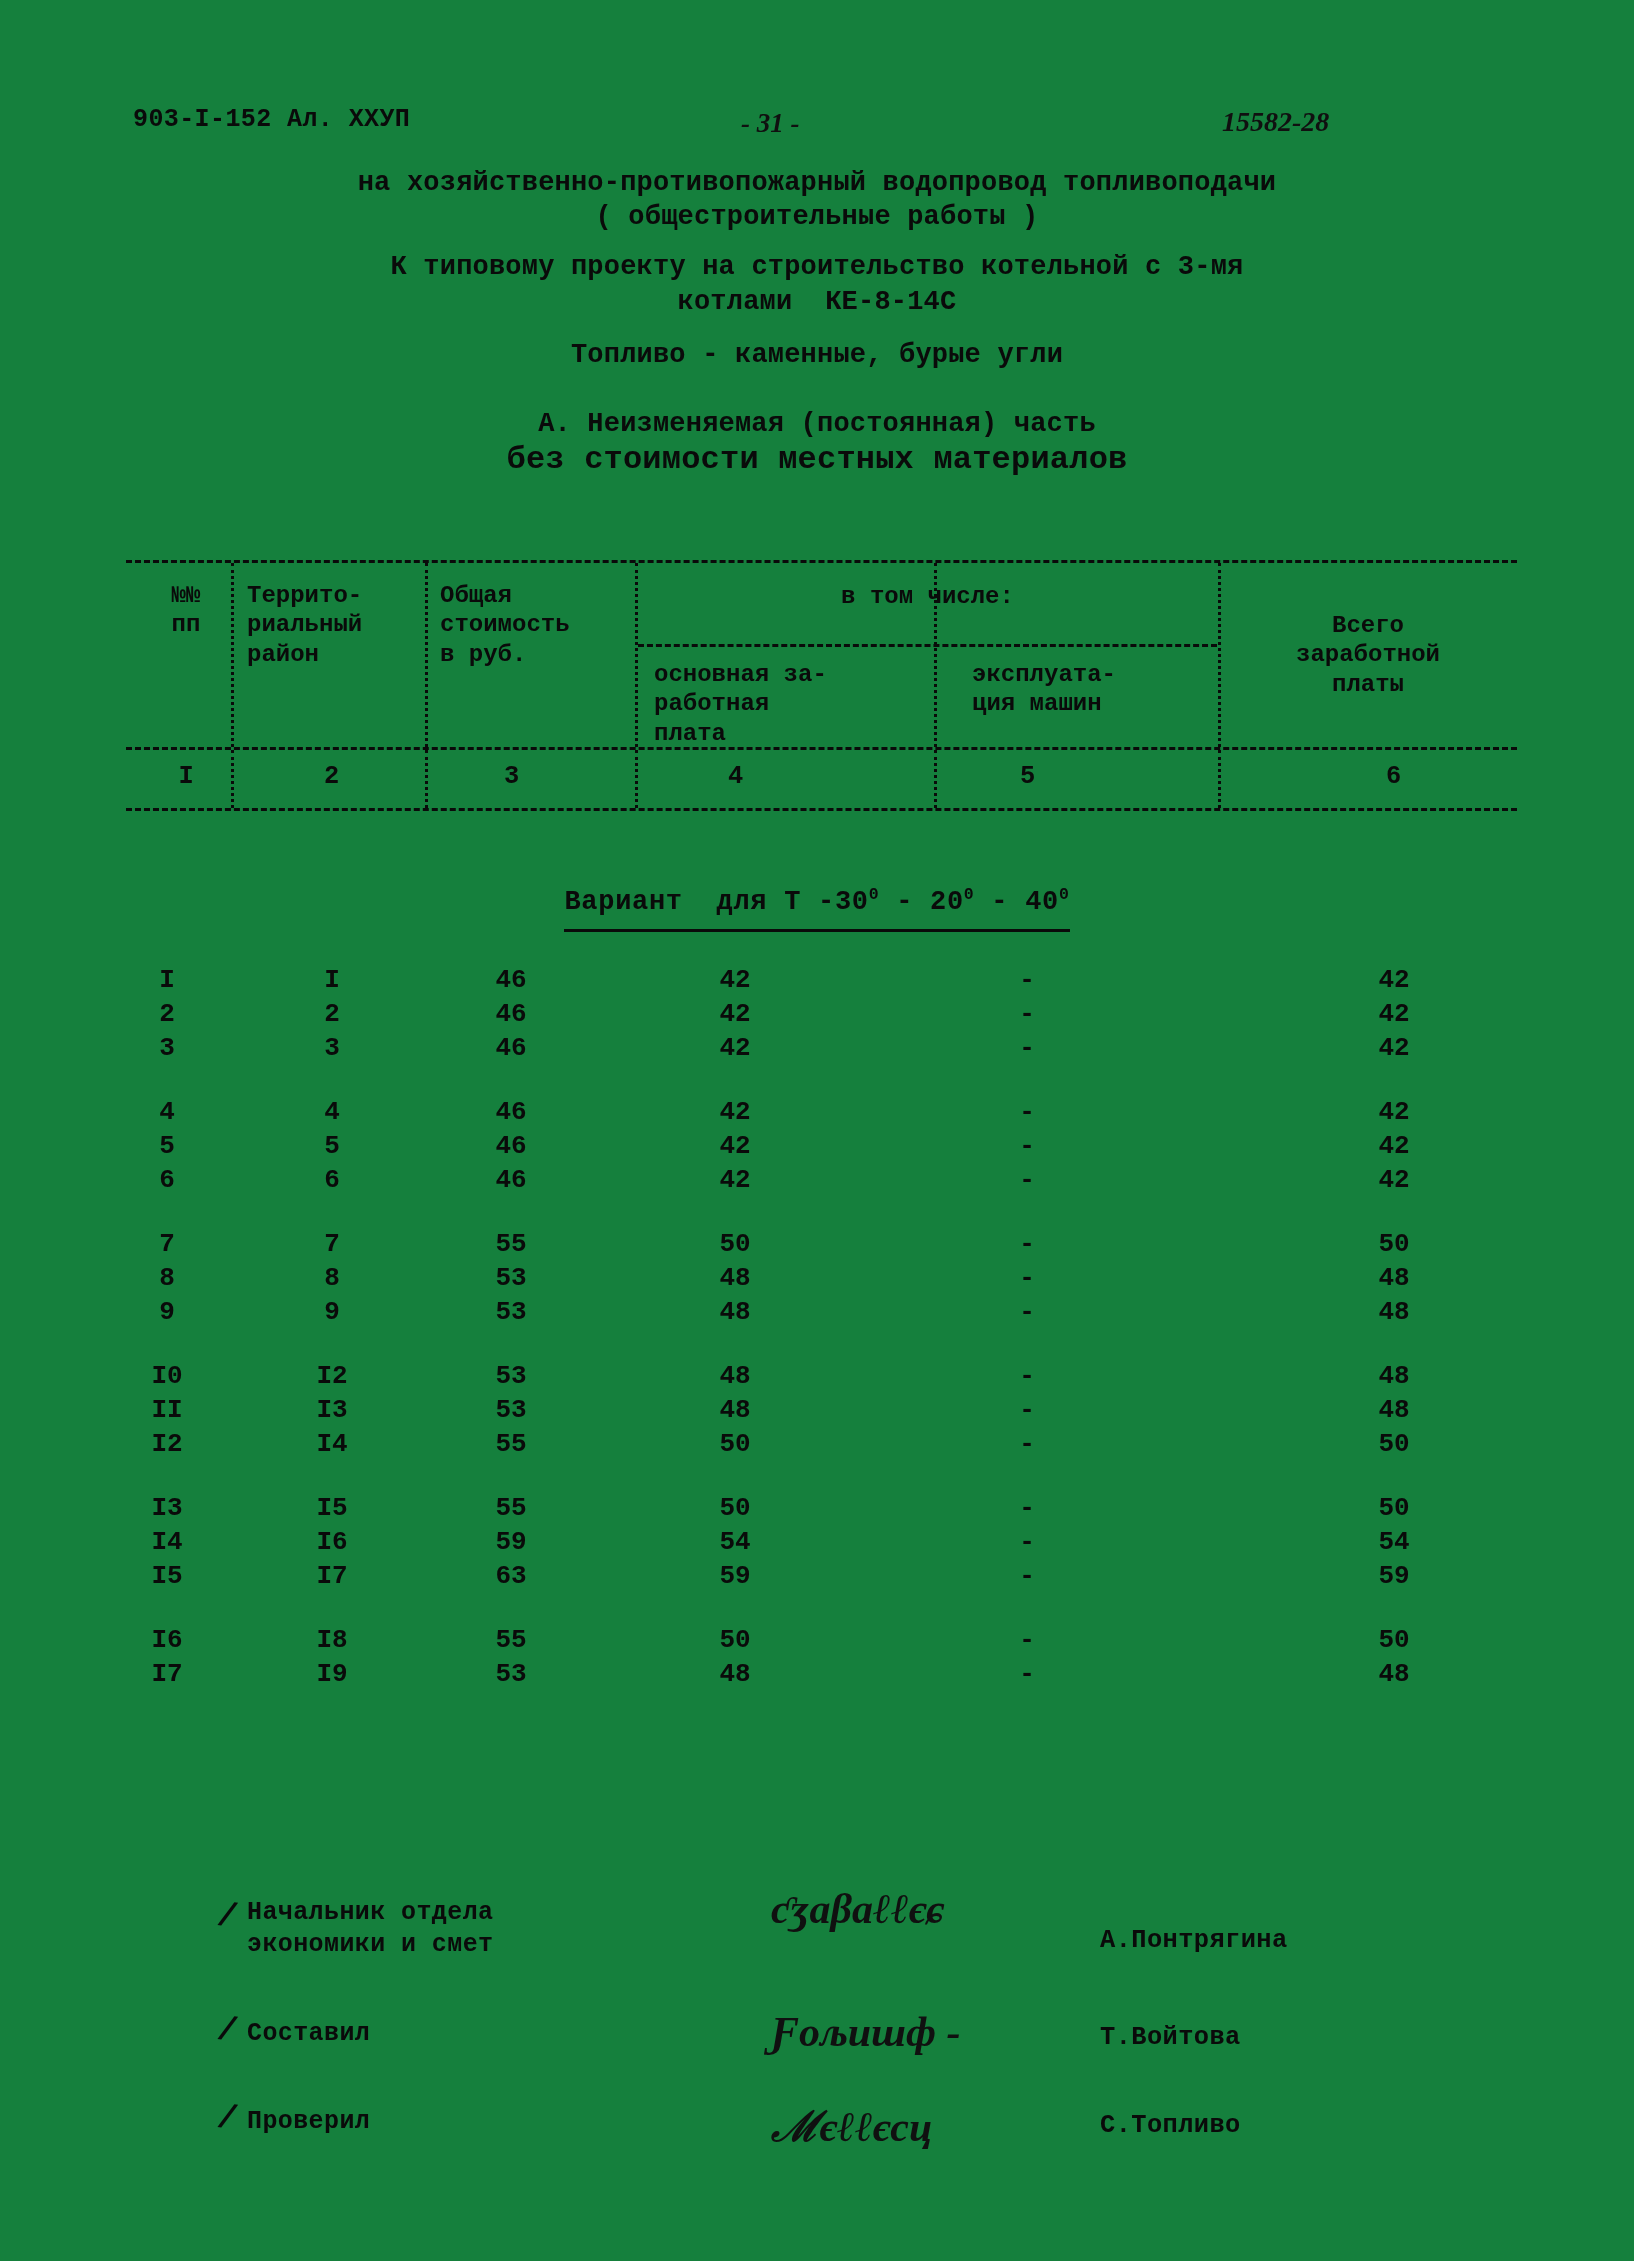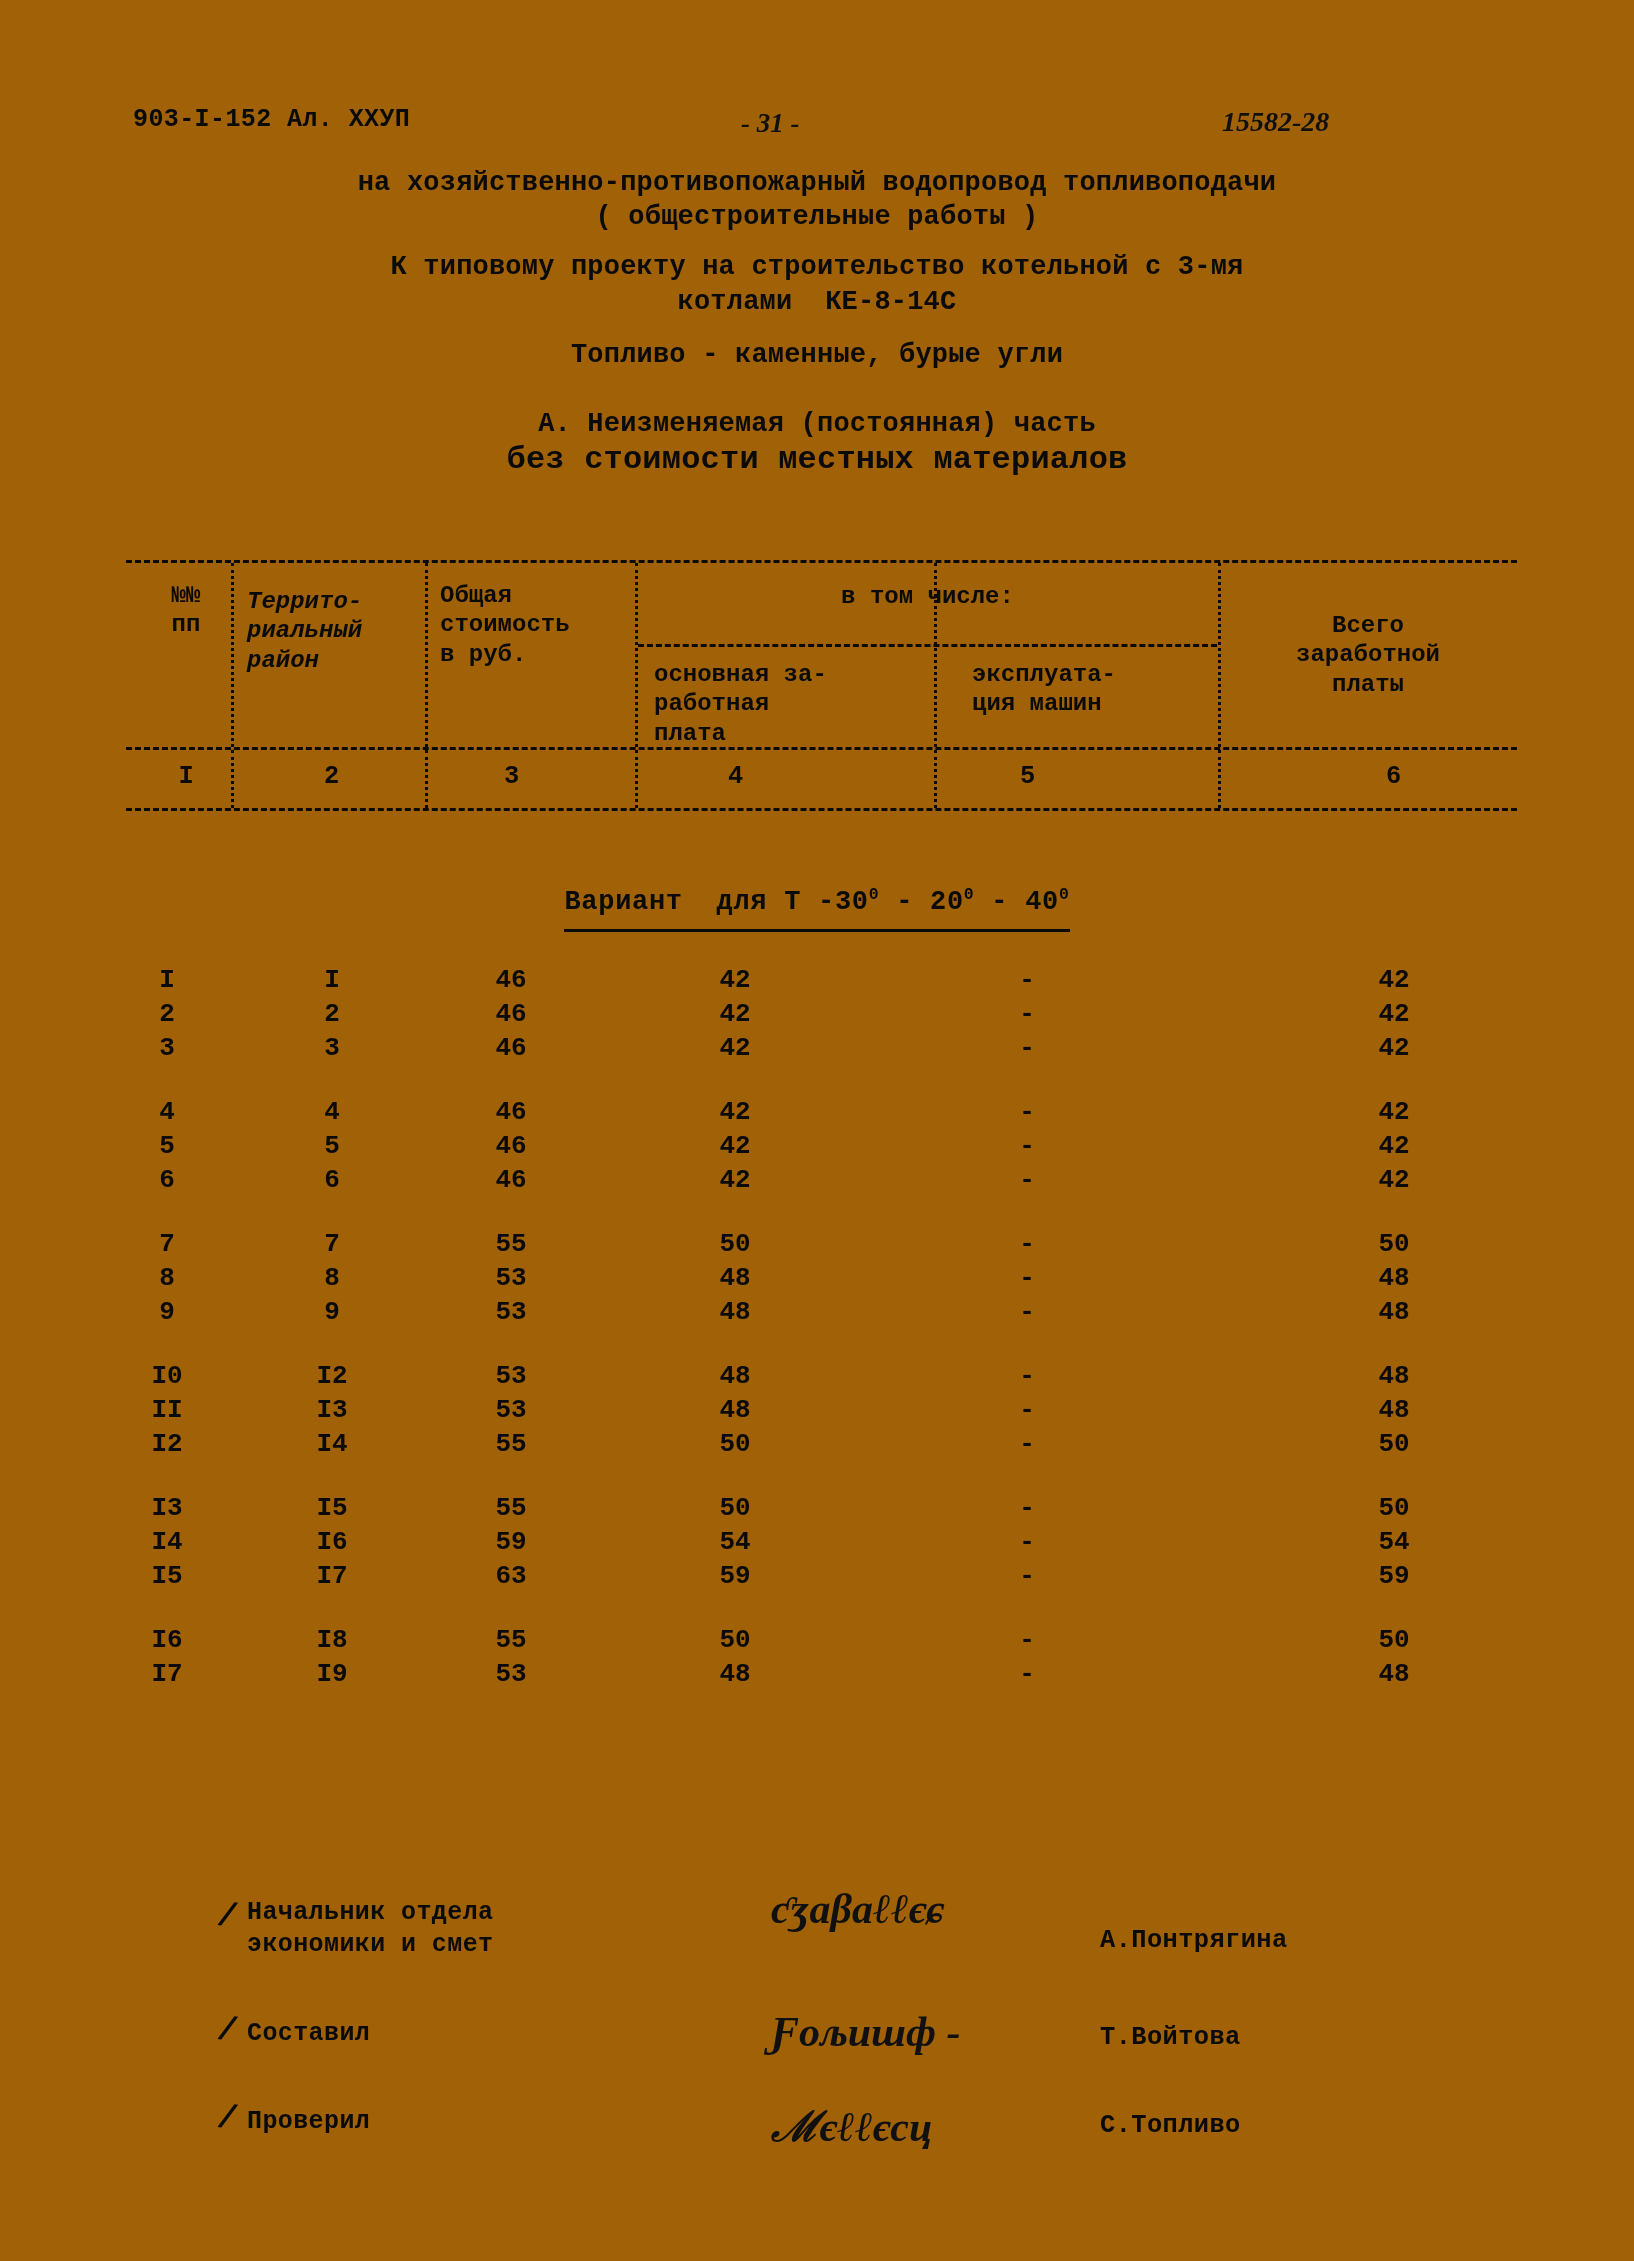--- a/index.html
+++ b/index.html
@@ -13,21 +13,21 @@
     height: 2261px;
     position: relative;
     font-family: "Liberation Mono", "DejaVu Sans Mono", monospace;
     color: #000000;
     overflow: hidden;
   }
 
   .page {
     position: absolute;
     inset: 0;
-    background: #a16207;
+    background: #15803d;
   }
 
   
   .tw {
     font-family: "Liberation Mono", "DejaVu Sans Mono", monospace;
     font-weight: bold;
     color: #0a0a0a;
     letter-spacing: 0.4px;
     white-space: pre;
     line-height: 1.15;
@@ -248,21 +248,21 @@
       <div class="vline" style="left:299px;"></div>
       <div class="vline" style="left:509px;"></div>
       <div class="vline" style="left:808px;"></div>
       <div class="vline" style="left:1092px;"></div>
 
       <div class="hline-sub" style="left:512px; width:579px; top:81px;"></div>
 
       <div class="cellh" style="left:18px;  top:18px; width:84px; text-align:center;">№№
 пп</div>
 
-      <div class="cellh" style="left:121px; top:24px; width:172px;font-style:italic;">Террито-
+      <div class="cellh" style="left:121px; top:18px; width:172px;">Террито-
 риальный
 район</div>
 
       <div class="cellh" style="left:314px; top:18px; width:187px;">Общая
 стоимость
 в руб.</div>
 
       <div class="cellh" style="left:512px; top:19.4px; width:579px; text-align:center;">в том числе:</div>
 
       <div class="cellh" style="left:528px; top:97px; width:262px;">основная за-

